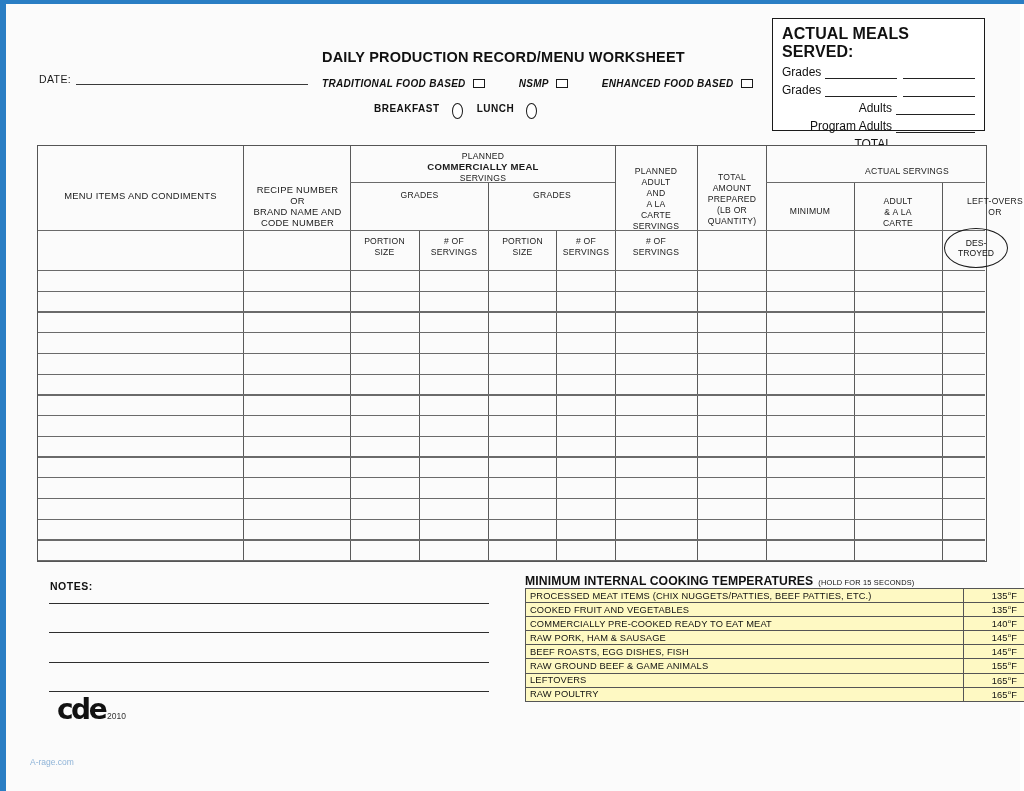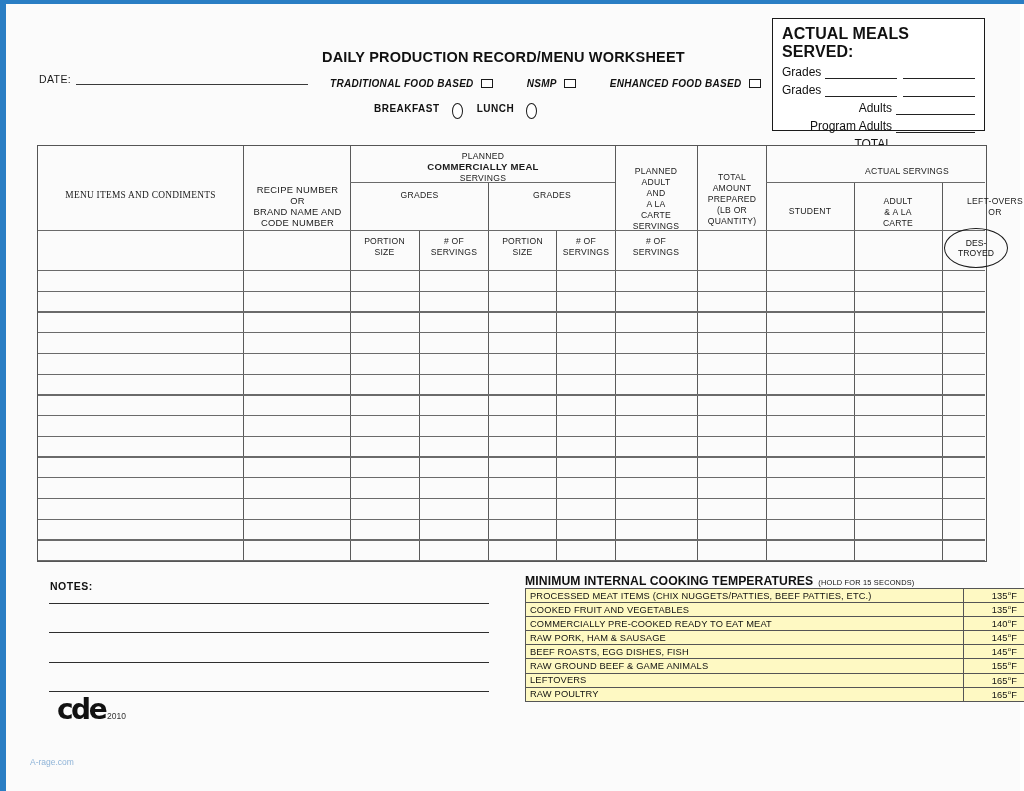--- a/index.html
+++ b/index.html
@@ -47,21 +47,21 @@
   #prepared-row .field-rule { width: 216px; }
 
   #doc-title {
     position: absolute; left: 316px; top: 45px;
     font-size: 14.5px; font-weight: bold; letter-spacing: .2px;
     white-space: nowrap;
   }
 
   #type-row {
     position: absolute; left: 316px; top: 74px;
-    display: flex; align-items: center; white-space: nowrap; margin-left: 8px;
+    display: flex; align-items: center; white-space: nowrap;
   }
   .type-opt { display: flex; align-items: center; }
   .type-opt .lbl {
     font-size: 10px; font-style: italic; font-weight: 600;
     letter-spacing: .3px;
   }
   .cbx {
     display: inline-block; width: 12px; height: 9px;
     border: 1.4px solid #1a1a1a; margin-left: 7px; background: #fff;
   }
@@ -234,21 +234,21 @@
 
       <div class="meals-line">
         <span class="ml">TOTAL</span>
         <span class="rwide"></span>
       </div>
     </div>
   </div>
 
   <div id="grid">
 
-    <div class="cell-txt big" style="left:0;  top:44px; width:205px;font-family:Liberation Serif, serif;">MENU ITEMS AND CONDIMENTS</div>
+    <div class="cell-txt big" style="left:0;  top:44px; width:205px;">MENU ITEMS AND CONDIMENTS</div>
 
     <div class="cell-txt big" style="left:207px; top:38px; width:105px; white-space:pre-line;">RECIPE NUMBER
 OR
 BRAND NAME AND
 CODE NUMBER</div>
 
     <div class="cell-txt" style="left:313px; top:5px; width:264px;">PLANNED</div>
     <div class="cell-txt b" style="left:313px; top:15px; width:264px;">COMMERCIALLY MEAL</div>
     <div class="cell-txt" style="left:313px; top:27px; width:264px;">SERVINGS</div>
 
@@ -263,21 +263,21 @@
 SERVINGS</div>
 
     <div class="cell-txt" style="left:660px; top:26px; width:68px; white-space:pre-line;">TOTAL
 AMOUNT
 PREPARED
 (LB OR
 QUANTITY)</div>
 
     <div class="cell-txt" style="left:729px; top:20px; width:280px;">ACTUAL SERVINGS</div>
 
-    <div class="cell-txt" style="left:729px; top:60px; width:86px;">STUDENT</div>
+    <div class="cell-txt" style="left:729px; top:60px; width:86px;">MINIMUM</div>
     <div class="cell-txt" style="left:817px; top:50px; width:86px; white-space:pre-line;">ADULT
 &amp;  A LA
 CARTE</div>
     <div class="cell-txt" style="left:905px; top:50px; width:104px; white-space:pre-line;">LEFT-OVERS
 OR</div>
 
     <div class="cell-txt" style="left:313px; top:90px; width:67px; white-space:pre-line;">PORTION
 SIZE</div>
     <div class="cell-txt" style="left:382px; top:90px; width:68px; white-space:pre-line;"># OF
 SERVINGS</div>

